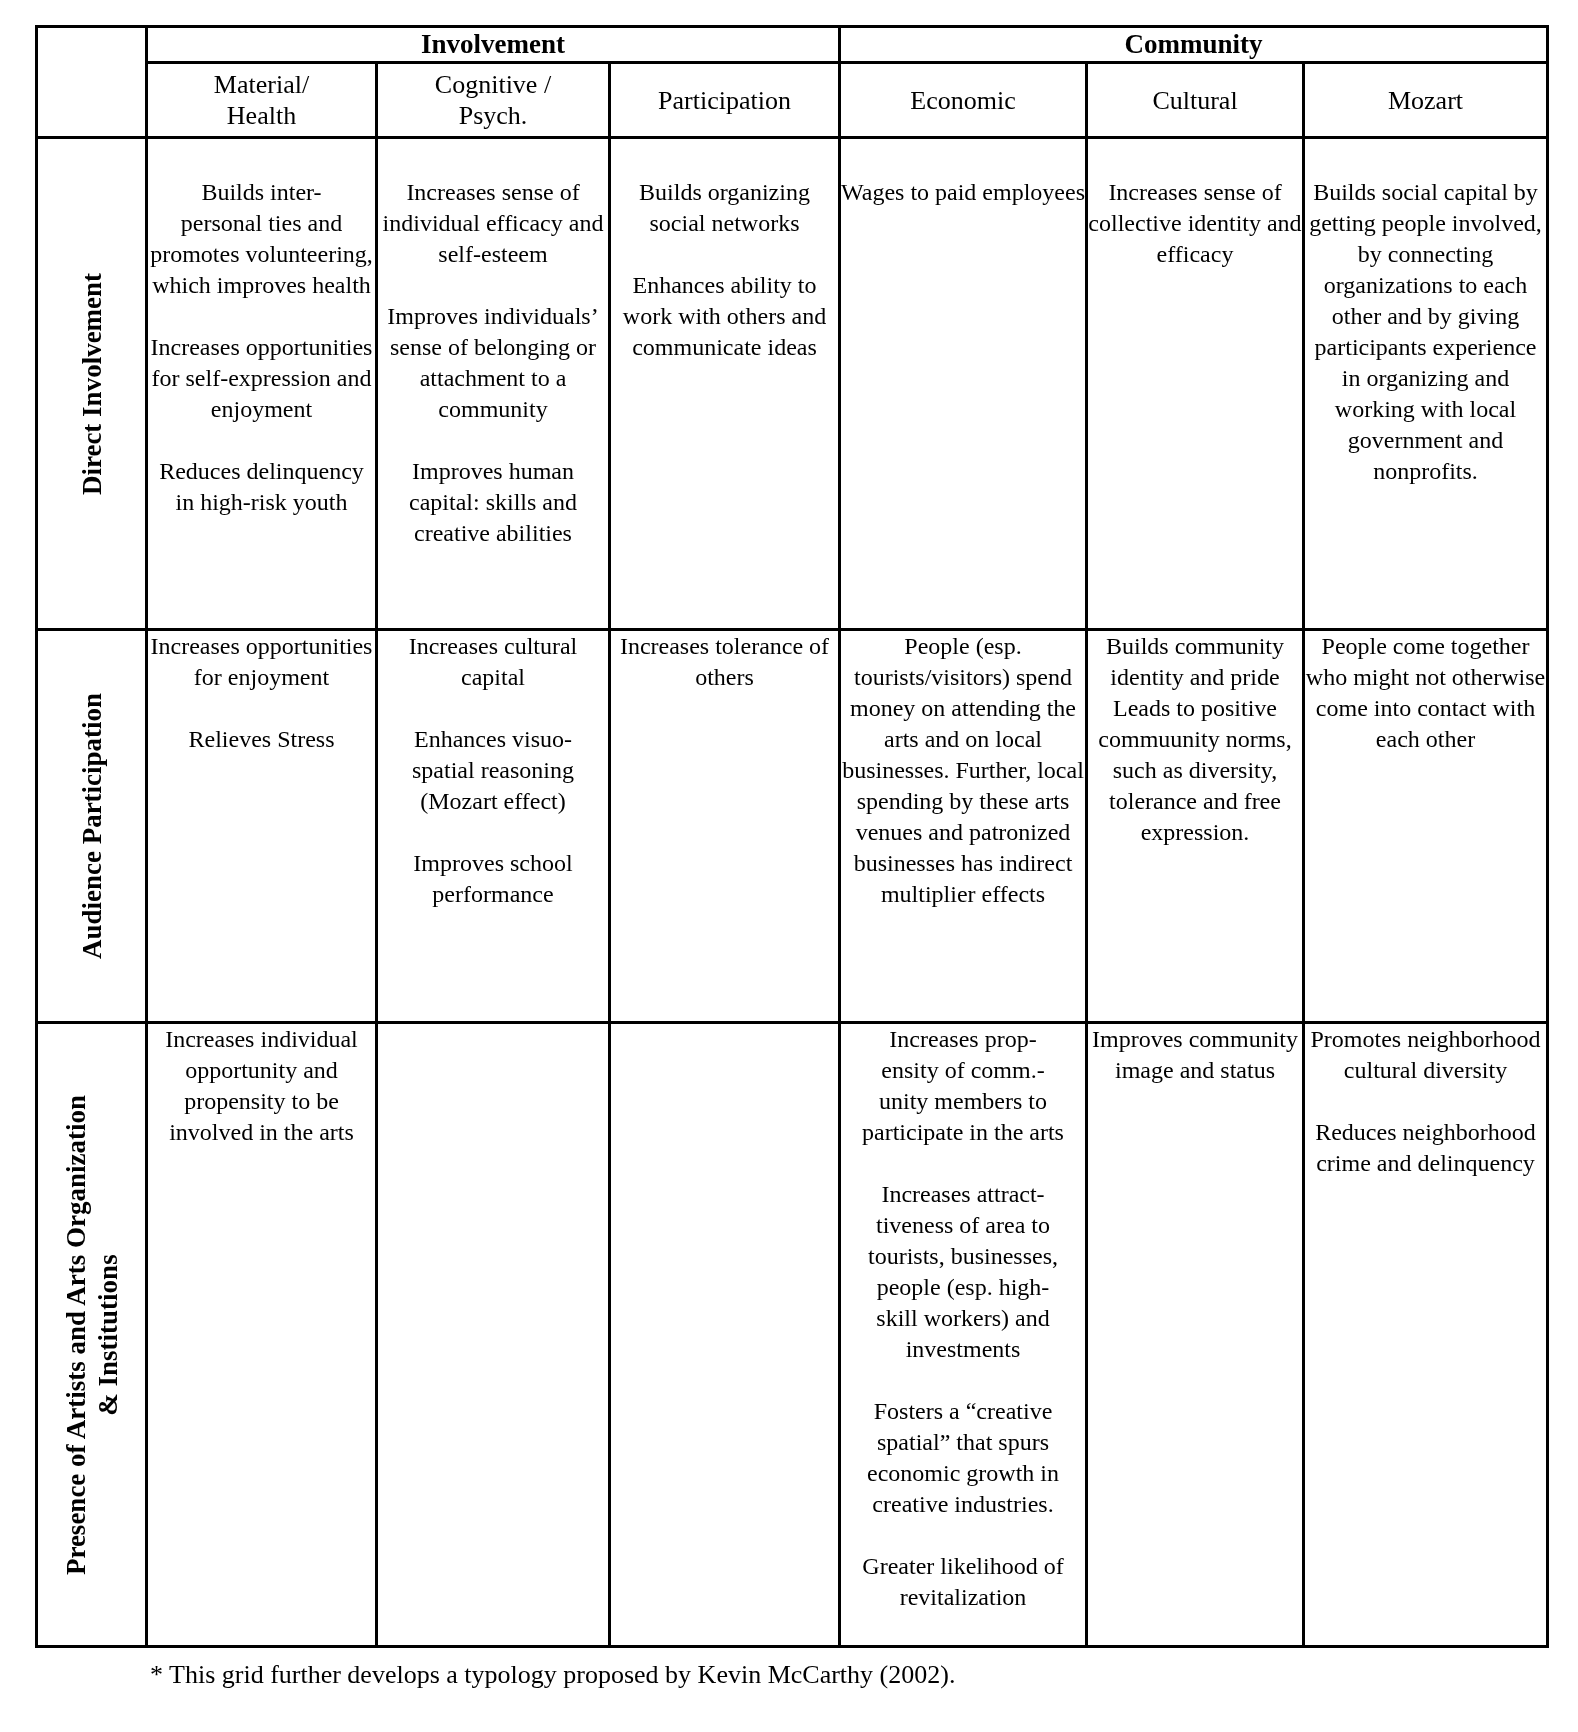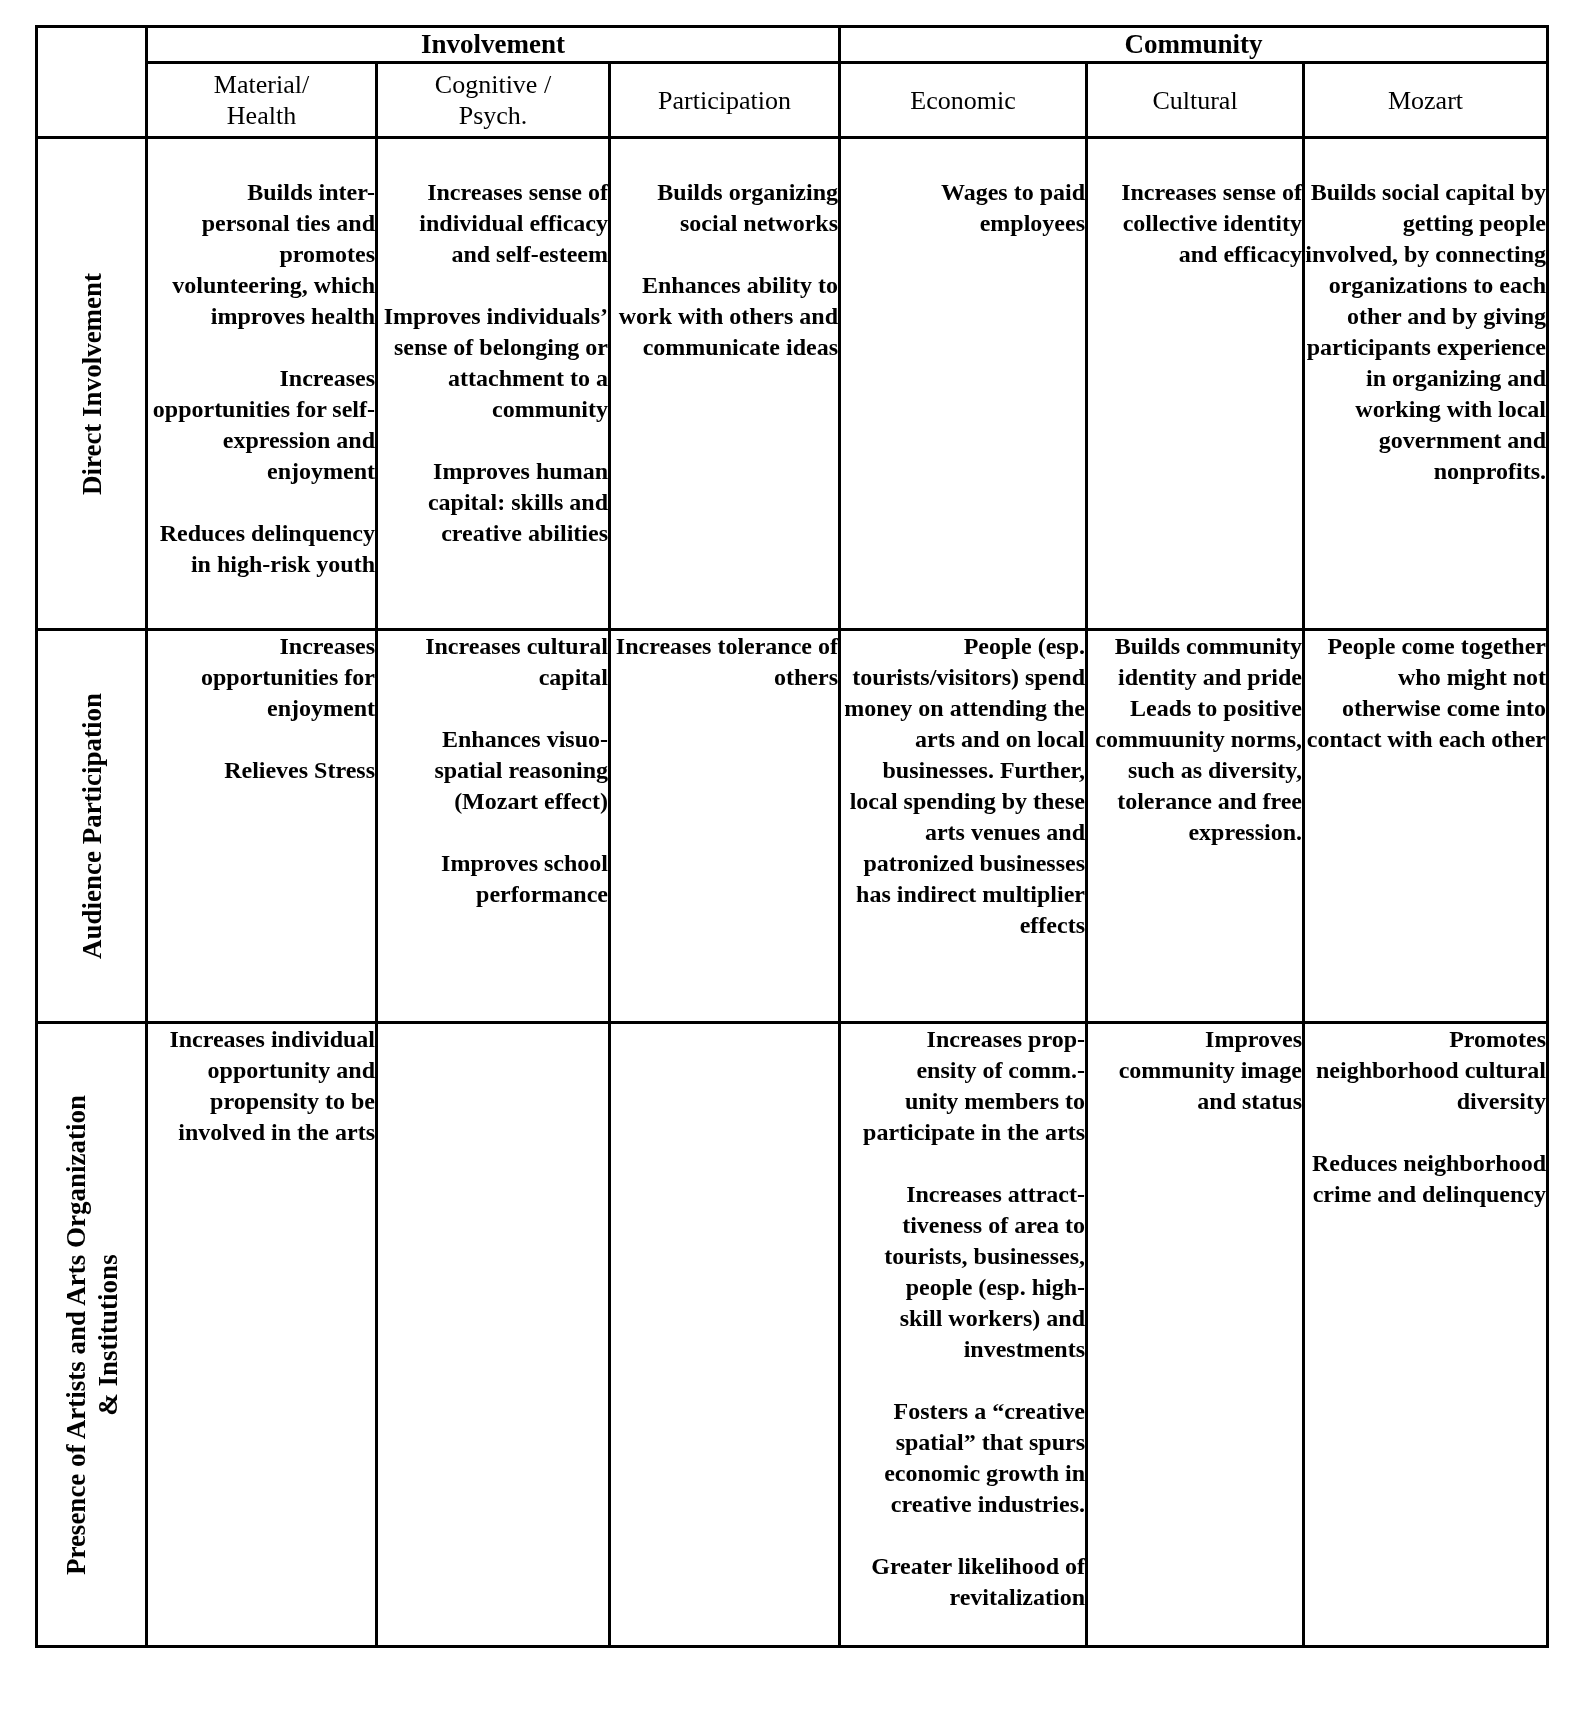--- a/index.html
+++ b/index.html
@@ -26,24 +26,23 @@
   tr.r2{height:393px;}
   tr.r3{height:624px;}
   th.group{
     font-weight:bold;font-size:27px;text-align:center;vertical-align:middle;
   }
   th.colhead{
     font-weight:normal;font-size:26px;text-align:center;vertical-align:middle;
     white-space:pre-line;line-height:31px;padding:0 6px;
   }
   td.body{
-    vertical-align:top;text-align:right;
+    vertical-align:top;text-align:center;
     font-size:24px;line-height:31px;white-space:pre-line;
     padding:10px 12px 10px 15px;
-    font-weight:bold;
   }
   tr.r1 td.body{padding-top:38px;}
   th.rowhead{position:relative;}
   .vlabel{
     position:absolute;top:50%;left:50%;
     transform:translate(-50%,-50%) rotate(-90deg);
     font-weight:bold;font-size:27px;line-height:32px;
     white-space:pre-line;text-align:center;width:max-content;
   }
   .footnote{
@@ -147,14 +146,15 @@
 
 Greater likelihood of revitalization</td>
       <td class="body">Improves community image and status</td>
       <td class="body">Promotes neighborhood cultural diversity
 
 Reduces neighborhood crime and delinquency</td>
     </tr>
   </tbody>
     </table>
 
+  <div class="footnote">* This grid further develops a typology proposed by Kevin McCarthy (2002).</div>
 
 </div>
 
 </body></html>

